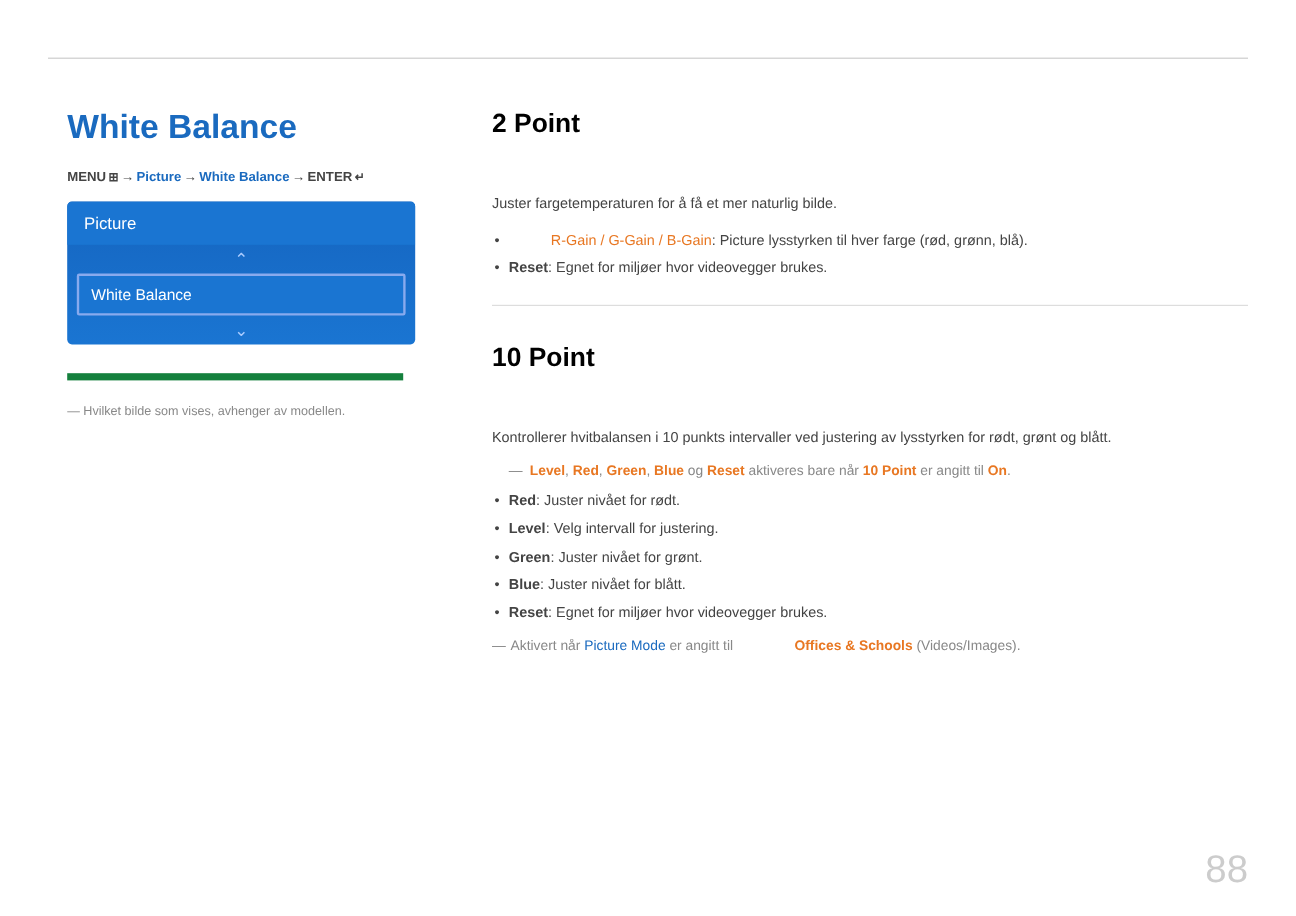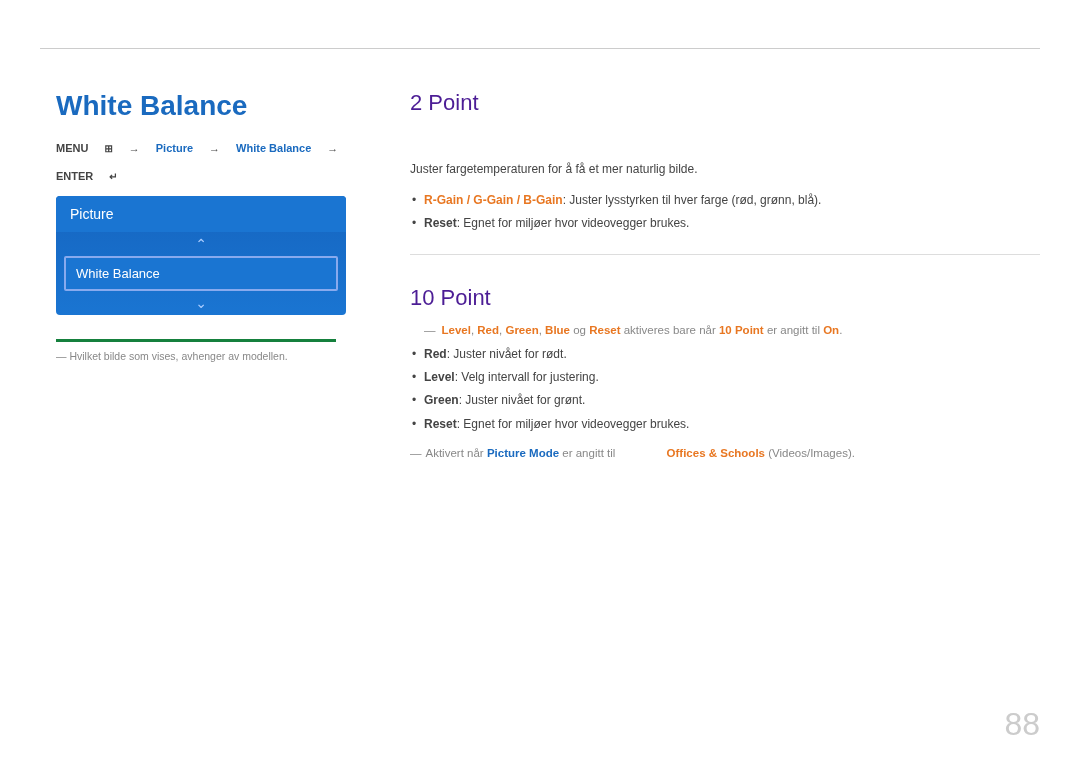--- a/index.html
+++ b/index.html
@@ -37,22 +37,22 @@
       margin-bottom: 20px;
       margin-top: 30px;
     }
 
     .menu-path {
       font-size: 11px;
       color: #444;
       margin-bottom: 14px;
       font-weight: 600;
       display: flex;
-      align-items: center;
-      gap: 16px;
+      align-items: flex-start;
+      gap: 2px;
       flex-wrap: wrap;
     }
 
     .menu-path .highlight {
       color: #1a6abf;
     }
 
     .menu-box {
       background: linear-gradient(to bottom, #1565c0, #1a75d2);
       border-radius: 4px;
@@ -91,36 +91,36 @@
       justify-content: center;
       padding: 4px 0;
       color: #aaccff;
       font-size: 14px;
     }
 
     .footnote {
       margin-top: 24px;
       font-size: 10.5px;
       color: #888;
-      border-top: 3px solid #15803d;
-      padding-top: 8px;
+      border-top: 6px solid #15803d;
+      padding-top: 20px;
       width: 280px;
     }
 
     .right-panel {
       position: absolute;
       top: 60px;
       left: 410px;
       right: 40px;
     }
 
     .section-title {
       font-size: 22px;
-      font-weight: normal;
-      color: #4c1d95;
+      font-weight: bold;
+      color: #000000;
       margin-bottom: 10px;
       margin-top: 30px;
     }
 
     .section-title:first-child {
       margin-top: 30px;
     }
 
     .section-desc {
       font-size: 12px;
@@ -146,21 +146,22 @@
 
     .bullet-list li::before {
       content: '•';
       position: absolute;
       left: 2px;
       color: #444;
     }
 
     .bullet-list li .bold-orange {
       color: #e87722;
-      font-weight: bold;
+      font-weight: normal;
+      margin-left: 35px;
     }
 
     .bullet-list li .bold {
       font-weight: bold;
     }
 
     .sub-note {
       font-size: 11.5px;
       color: #888;
       margin: 4px 0 4px 14px;
@@ -237,32 +238,33 @@
   </div>
 </div>
 
 <div class="right-panel">
 
   <div>
     <div class="section-title">2 Point</div>
     <p class="section-desc">Juster fargetemperaturen for å få et mer naturlig bilde.</p>
     <ul class="bullet-list">
       <li>
-        <span class="bold-orange">R-Gain / G-Gain / B-Gain</span><span>: Juster lysstyrken til hver farge (rød, grønn, blå).</span>
+        <span class="bold-orange">R-Gain / G-Gain / B-Gain</span><span>: Picture lysstyrken til hver farge (rød, grønn, blå).</span>
       </li>
       <li>
         <span class="bold">Reset</span><span>: Egnet for miljøer hvor videovegger brukes.</span>
       </li>
     </ul>
   </div>
 
   <hr class="section-divider">
 
   <div>
     <div class="section-title">10 Point</div>
+    <p class="section-desc">Kontrollerer hvitbalansen i 10 punkts intervaller ved justering av lysstyrken for rødt, grønt og blått.</p>
 
 
     <div class="sub-note">
       <span>
         <span style="font-weight:bold; color:#e87722;">Level</span>, 
         <span style="font-weight:bold; color:#e87722;">Red</span>, 
         <span style="font-weight:bold; color:#e87722;">Green</span>, 
         <span style="font-weight:bold; color:#e87722;">Blue</span> og 
         <span style="font-weight:bold; color:#e87722;">Reset</span> aktiveres bare når 
         <span style="font-weight:bold; color:#e87722;">10 Point</span> er angitt til 
@@ -274,29 +276,32 @@
       <li>
         <span class="bold">Red</span><span>: Juster nivået for rødt.</span>
       </li>
       <li>
         <span class="bold">Level</span><span>: Velg intervall for justering.</span>
       </li>
       <li>
         <span class="bold">Green</span><span>: Juster nivået for grønt.</span>
       </li>
       <li>
+        <span class="bold">Blue</span><span>: Juster nivået for blått.</span>
+      </li>
+      <li>
         <span class="bold">Reset</span><span>: Egnet for miljøer hvor videovegger brukes.</span>
       </li>
     </ul>
 
 
     <div class="note-line">
       <span>
         <span>Aktivert når</span>
-        <span style="font-weight:bold; color:#1a6abf;">Picture Mode</span>
+        <span style="font-weight:normal; color:#1a6abf;">Picture Mode</span>
         <span>er angitt til</span>
         <span style="font-weight:bold; color:#e87722;padding-left:48px;">Offices &amp; Schools</span>
         <span>(Videos/Images).</span>
       </span>
     </div>
   </div>
 </div>
 
 <div class="page-number">88</div>
 

